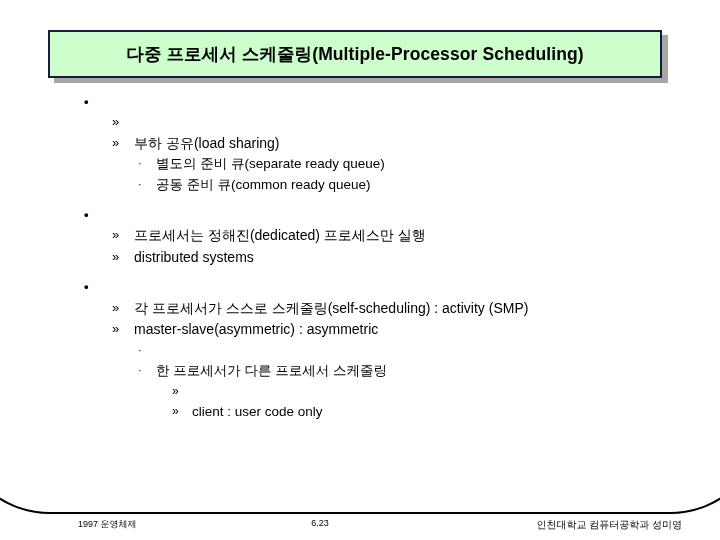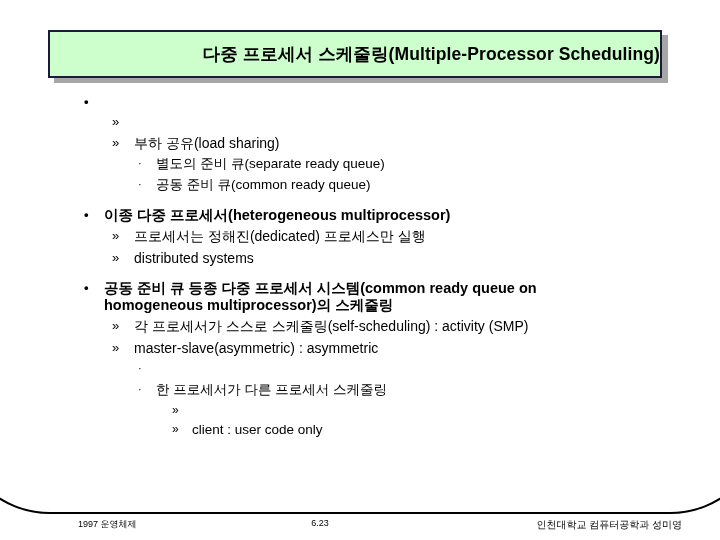--- a/index.html
+++ b/index.html
@@ -50,21 +50,21 @@
     position: absolute;
     left: 48px;
     top: 30px;
     width: 614px;
     height: 48px;
     background: #ccffcc;
     border: 2px solid #1a1a3a;
     box-sizing: border-box;
     display: flex;
     align-items: center;
-    justify-content: flex-end;
+    justify-content: center;
   }
   #title-text {
     font-size: 17.5px;
     font-weight: bold;
     letter-spacing: 0.1px;
     white-space: nowrap;
     color: #000000;
   }
 
   
@@ -216,38 +216,36 @@
     <div class="gap-line"></div>
     <div class="row lvl3">
       <span class="bullet">·</span>
       <span class="txt">공동 준비 큐(common ready queue)</span>
     </div>
 
     <div class="gap-sec"></div>
 
     <div class="row lvl1">
       <span class="bullet">•</span>
-      <span class="txt">이종 다중 프로세서(heterogeneous multiprocessor)</span>
     </div>
     <div class="gap-small"></div>
     <div class="row lvl2">
       <span class="bullet">»</span>
       <span class="txt">프로세서는 정해진(dedicated) 프로세스만 실행</span>
     </div>
     <div class="gap-line"></div>
     <div class="row lvl2">
       <span class="bullet">»</span>
       <span class="txt">distributed systems</span>
     </div>
 
     <div class="gap-sec"></div>
 
     <div class="row lvl1">
       <span class="bullet">•</span>
-      <span class="txt">공동 준비 큐 등종 다중 프로세서 시스템(common ready queue on homogeneous multiprocessor)의 스케줄링</span>
     </div>
     <div class="gap-small"></div>
     <div class="row lvl2">
       <span class="bullet">»</span>
       <span class="txt">각 프로세서가 스스로 스케줄링(self-scheduling) : activity (SMP)</span>
     </div>
     <div class="gap-line"></div>
     <div class="row lvl2">
       <span class="bullet">»</span>
       <span class="txt">master-slave(asymmetric) : asymmetric</span>

